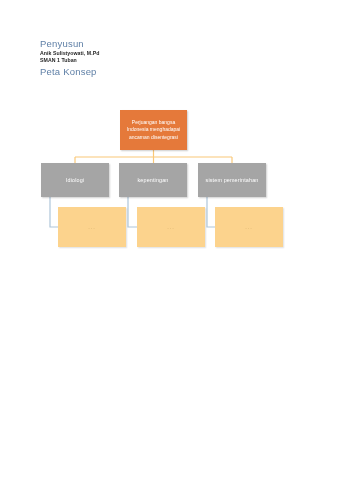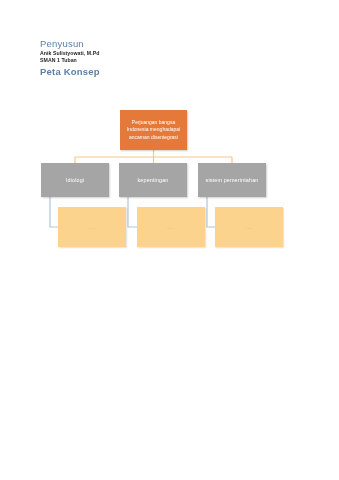--- a/index.html
+++ b/index.html
@@ -42,21 +42,21 @@
     line-height: 7.4px;
     color: #262626;
     font-weight: 700;
     letter-spacing: 0.05px;
     white-space: nowrap;
   }
   .meta-heading2 {
     font-size: 9.5px;
     line-height: 12px;
     color: #5e7fa6;
-    font-weight: 700;
+    font-weight: 400;
     letter-spacing: 0.2px;
     margin-top: 1px;
     white-space: nowrap;
   }
 
   
   .map {
     position: absolute;
     left: 0;
     top: 100px;

